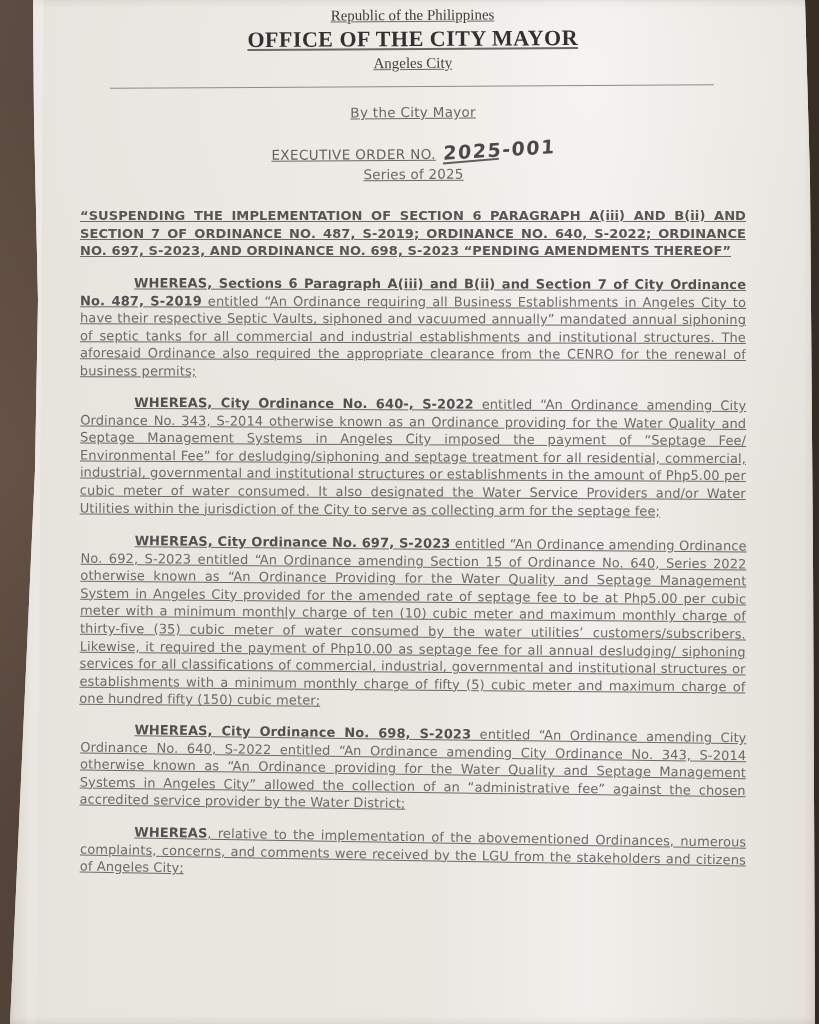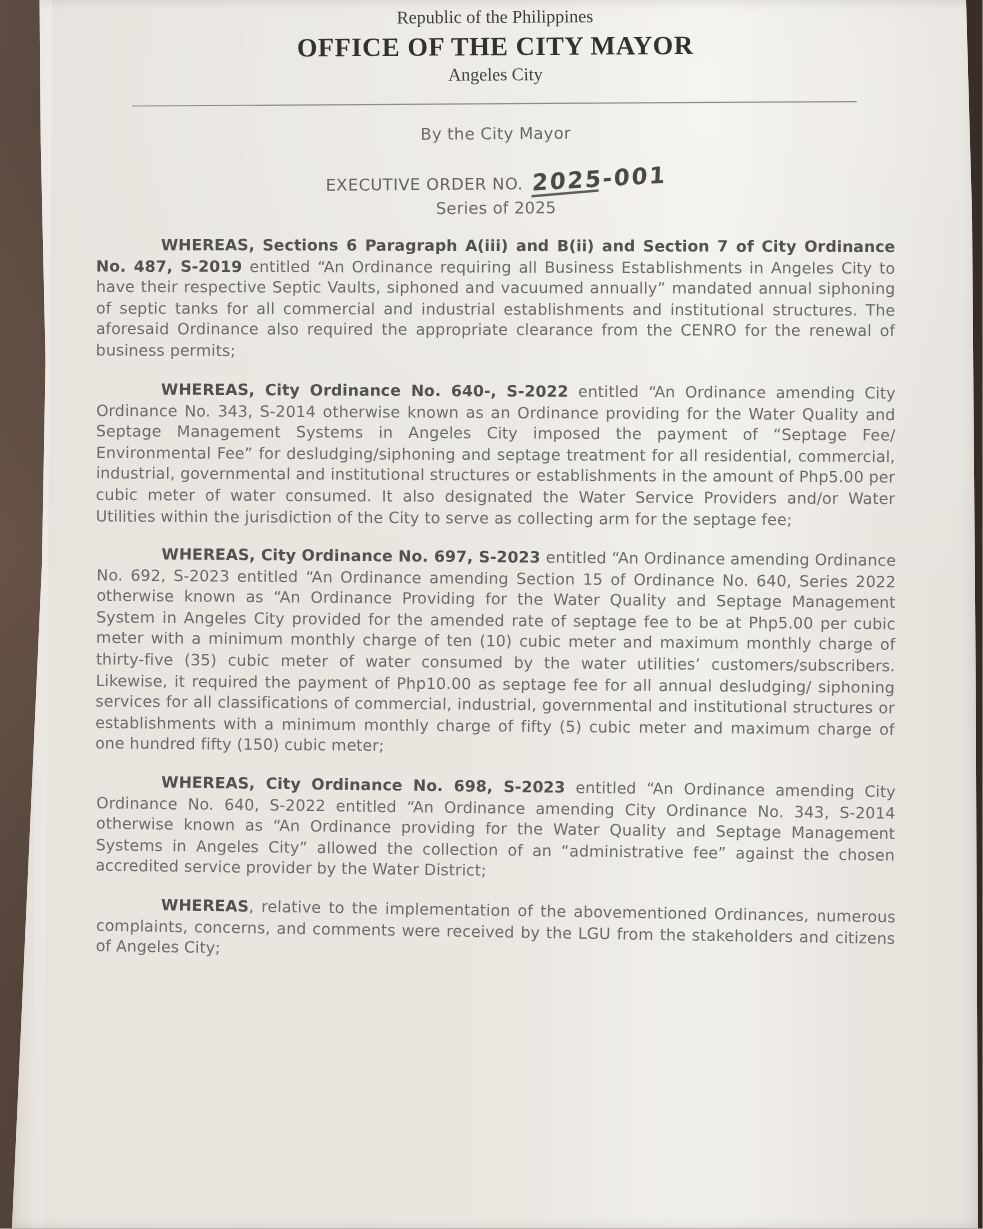--- a/index.html
+++ b/index.html
@@ -33,20 +33,21 @@
     position: absolute; top: 0; bottom: 0; left: 30px; width: 10px;
     background: linear-gradient(180deg, rgba(255,255,255,.55), rgba(255,255,255,.25));
     transform: rotate(.4deg);
     opacity: .5;
   }
 
   .content {
     position: absolute;
     left: 80px; top: 6px; width: 666px;
     color: #6c6a68;
+    text-decoration: underline;
   }
 
   
   .letterhead { text-align: center; transform: rotate(-.35deg); }
   .republic {
     font-family: "Liberation Serif", serif;
     font-size: 15px; line-height: 19px; color: #3f3d3b;
   }
   .office {
     font-family: "Liberation Serif", serif;
@@ -117,20 +118,21 @@
       <div class="letterhead">
         <div class="republic">Republic of the Philippines</div>
         <div class="office">OFFICE OF THE CITY MAYOR</div>
         <div class="city">Angeles City</div>
         <div class="divider"></div>
         <div class="byline">By the City Mayor</div>
         <div class="order-line"><span>EXECUTIVE ORDER NO.</span><span class="hand">2025-001</span></div>
         <div class="series">Series of 2025</div>
       </div>
 
+      <div class="eo-title">“SUSPENDING THE IMPLEMENTATION OF SECTION 6 PARAGRAPH A(iii) AND B(ii) AND SECTION 7 OF ORDINANCE NO. 487, S-2019; ORDINANCE NO. 640, S-2022; ORDINANCE NO. 697, S-2023, AND ORDINANCE NO. 698, S-2023 “PENDING AMENDMENTS THEREOF”</div>
 
       <p class="whereas first r1"><span class="lead">WHEREAS, Sections 6 Paragraph A(iii) and B(ii) and Section 7 of City Ordinance No. 487, S-2019</span><span> entitled “An Ordinance requiring all Business Establishments in Angeles City to have their respective Septic Vaults, siphoned and vacuumed annually” mandated annual siphoning of septic tanks for all commercial and industrial establishments and institutional structures. The aforesaid Ordinance also required the appropriate clearance from the CENRO for the renewal of business permits;</span></p>
 
       <p class="whereas r2"><span class="lead">WHEREAS, City Ordinance No. 640-, S-2022</span><span> entitled “An Ordinance amending City Ordinance No. 343, S-2014 otherwise known as an Ordinance providing for the Water Quality and Septage Management Systems in Angeles City imposed the payment of “Septage Fee/ Environmental Fee” for desludging/siphoning and septage treatment for all residential, commercial, industrial, governmental and institutional structures or establishments in the amount of Php5.00 per cubic meter of water consumed. It also designated the Water Service Providers and/or Water Utilities within the jurisdiction of the City to serve as collecting arm for the septage fee;</span></p>
 
       <p class="whereas r3"><span class="lead">WHEREAS, City Ordinance No. 697, S-2023</span><span> entitled “An Ordinance amending Ordinance No. 692, S-2023 entitled “An Ordinance amending Section 15 of Ordinance No. 640, Series 2022 otherwise known as “An Ordinance Providing for the Water Quality and Septage Management System in Angeles City provided for the amended rate of septage fee to be at Php5.00 per cubic meter with a minimum monthly charge of ten (10) cubic meter and maximum monthly charge of thirty-five (35) cubic meter of water consumed by the water utilities’ customers/subscribers. Likewise, it required the payment of Php10.00 as septage fee for all annual desludging/ siphoning services for all classifications of commercial, industrial, governmental and institutional structures or establishments with a minimum monthly charge of fifty (5) cubic meter and maximum charge of one hundred fifty (150) cubic meter;</span></p>
 
       <p class="whereas r4"><span class="lead">WHEREAS, City Ordinance No. 698, S-2023</span><span> entitled “An Ordinance amending City Ordinance No. 640, S-2022 entitled “An Ordinance amending City Ordinance No. 343, S-2014 otherwise known as “An Ordinance providing for the Water Quality and Septage Management Systems in Angeles City” allowed the collection of an “administrative fee” against the chosen accredited service provider by the Water District;</span></p>
 
       <p class="whereas r5"><span class="lead">WHEREAS</span><span>, relative to the implementation of the abovementioned Ordinances, numerous complaints, concerns, and comments were received by the LGU from the stakeholders and citizens of Angeles City;</span></p>

